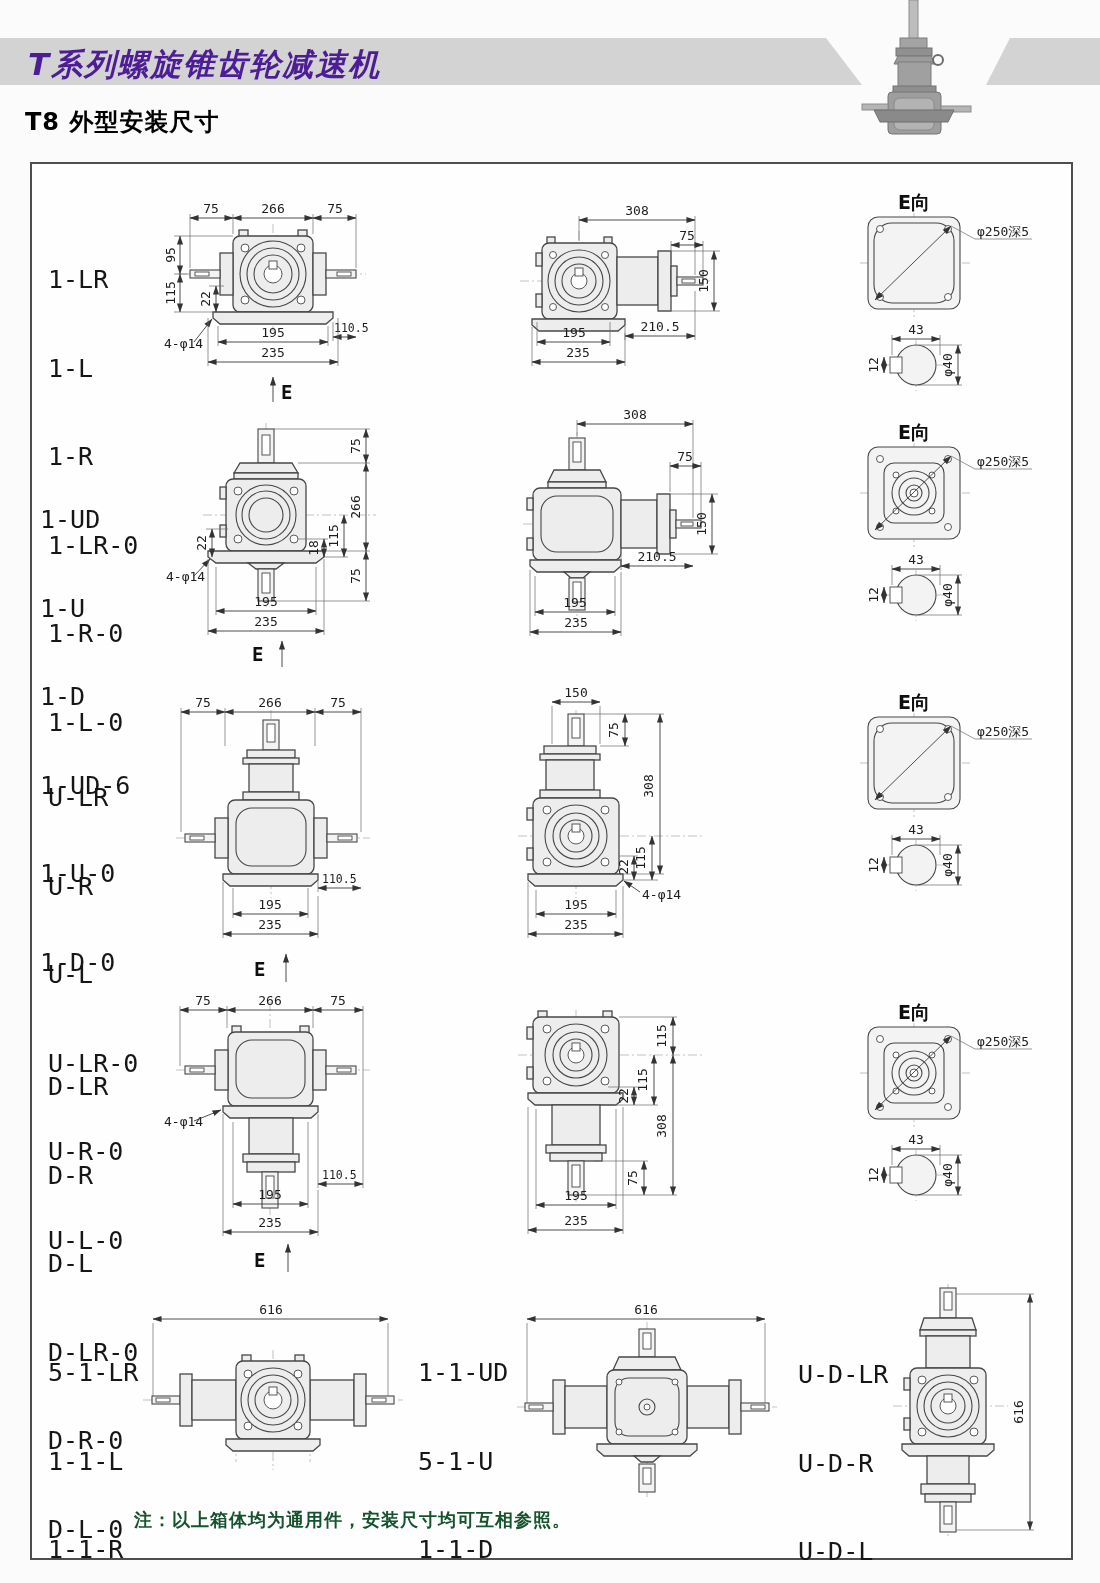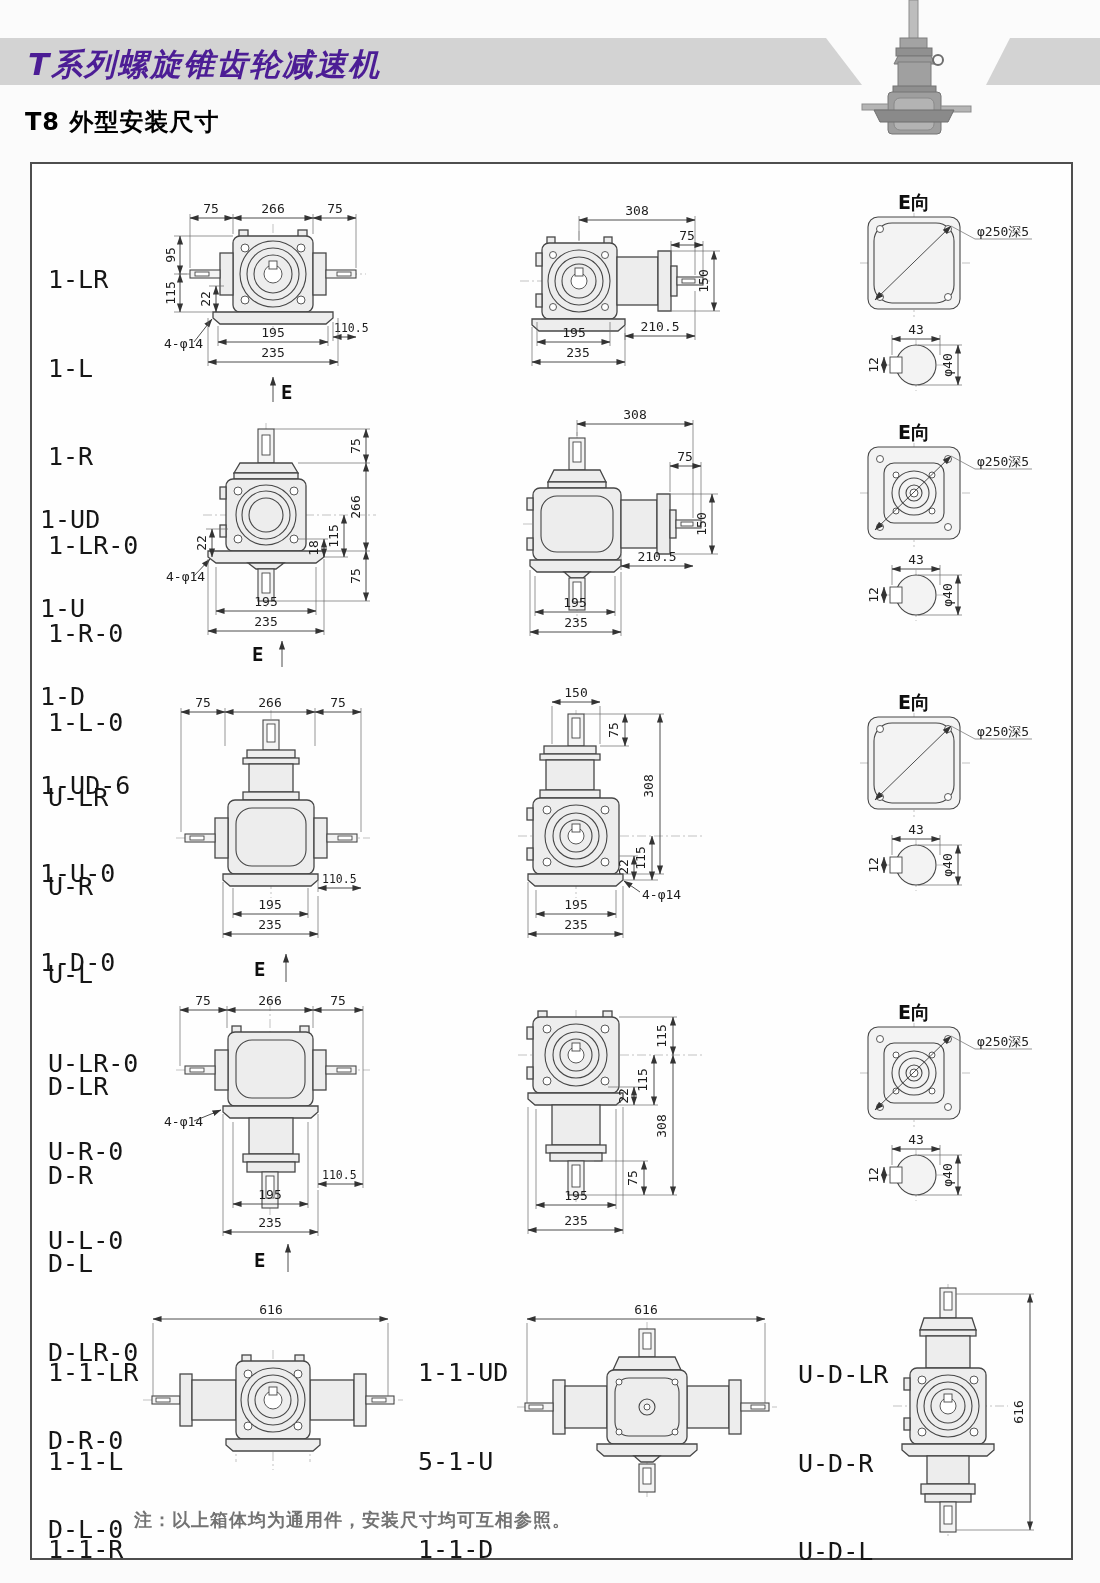--- a/index.html
+++ b/index.html
@@ -5,21 +5,21 @@
   html,body{margin:0;padding:0;}
   body{width:1100px;height:1583px;position:relative;background:#fbfbfb;font-family:"DejaVu Sans",sans-serif;overflow:hidden;}
   .abs{position:absolute;}
   .banner{position:absolute;top:38px;height:47px;background:var(--banner_gray,#d3d3d3);}
   #banner-main{left:0;width:862px;clip-path:polygon(0 0,826px 0,862px 100%,0 100%);}
   #banner-right{left:986px;width:114px;clip-path:polygon(24px 0,114px 0,114px 100%,0 100%);}
   #banner-title{left:28px;top:44px;font-size:31px;font-weight:bold;font-style:italic;color:#4c1d95;letter-spacing:2px;white-space:nowrap;}
   #section-title{left:25px;top:106px;font-size:24px;font-weight:bold;color:#000000;letter-spacing:1px;}
   #main-box{left:30px;top:162px;width:1039px;height:1394px;border:2px solid #4e4e4e;background:#fefefe;}
   .labels{position:absolute;font-family:"DejaVu Sans Mono",monospace;font-weight:normal;font-size:25px;color:#161616;line-height:29.5px;white-space:pre;}
-  #note{left:134px;top:1508px;font-size:18px;font-weight:bold;color:#737373;letter-spacing:1px;}
+  #note{left:134px;top:1508px;font-size:18px;font-weight:bold;color:#14532d;letter-spacing:1px;}
   svg{overflow:visible;}
   .fill{fill:var(--metal_fill,#ededed);stroke:var(--drawing_line,#474747);stroke-width:1.3;}
   .fill2{fill:#f3f3f3;stroke:var(--drawing_line,#474747);stroke-width:1.1;}
   .ln{fill:none;stroke:var(--drawing_line,#474747);stroke-width:1.1;}
   .wh{fill:#fff;stroke:var(--drawing_line,#474747);stroke-width:0.9;}
   .thin{stroke:#6b6b6b;stroke-width:0.7;fill:none;}
   .dim{stroke:#3b3b3b;stroke-width:0.9;fill:none;}
   .cl{stroke:#9c9c9c;stroke-width:0.6;stroke-dasharray:9 3 2 3;fill:none;}
   .d{font-family:"DejaVu Sans Mono",monospace;font-size:13px;fill:#1d1d1d;}
   .d12{font-family:"DejaVu Sans Mono",monospace;font-size:11.5px;fill:#1d1d1d;}
@@ -666,21 +666,21 @@
   <line class="dim" x1="26" y1="164" x2="26" y2="180" marker-start="url(#ar)" marker-end="url(#ar)"></line>
   <text class="d" transform="rotate(-90 20 172)" x="20" y="172" text-anchor="middle">12</text>
   <line class="thin" x1="60" y1="152" x2="104" y2="152"></line>
       <line class="thin" x1="60" y1="192" x2="104" y2="192"></line>
   <line class="dim" x1="100" y1="152" x2="100" y2="192" marker-start="url(#ar)" marker-end="url(#ar)"></line>
   <text class="d" transform="rotate(-90 94 172)" x="94" y="172" text-anchor="middle">φ40</text>
  </g>
 </svg>
 
 <div class="labels" style="left:48px;top:1299px">
-  <div>1-1-LR</div>
+  <div>5-1-LR</div>
   <div>1-1-L</div>
   <div>1-1-R</div>
   
   
   
 </div>
 
 <svg class="abs" style="left:138px;top:1292px" width="270" height="215" viewBox="0 0 270 215">
  <g>
   <line class="cl" x1="5" y1="108" x2="265" y2="108"></line>

